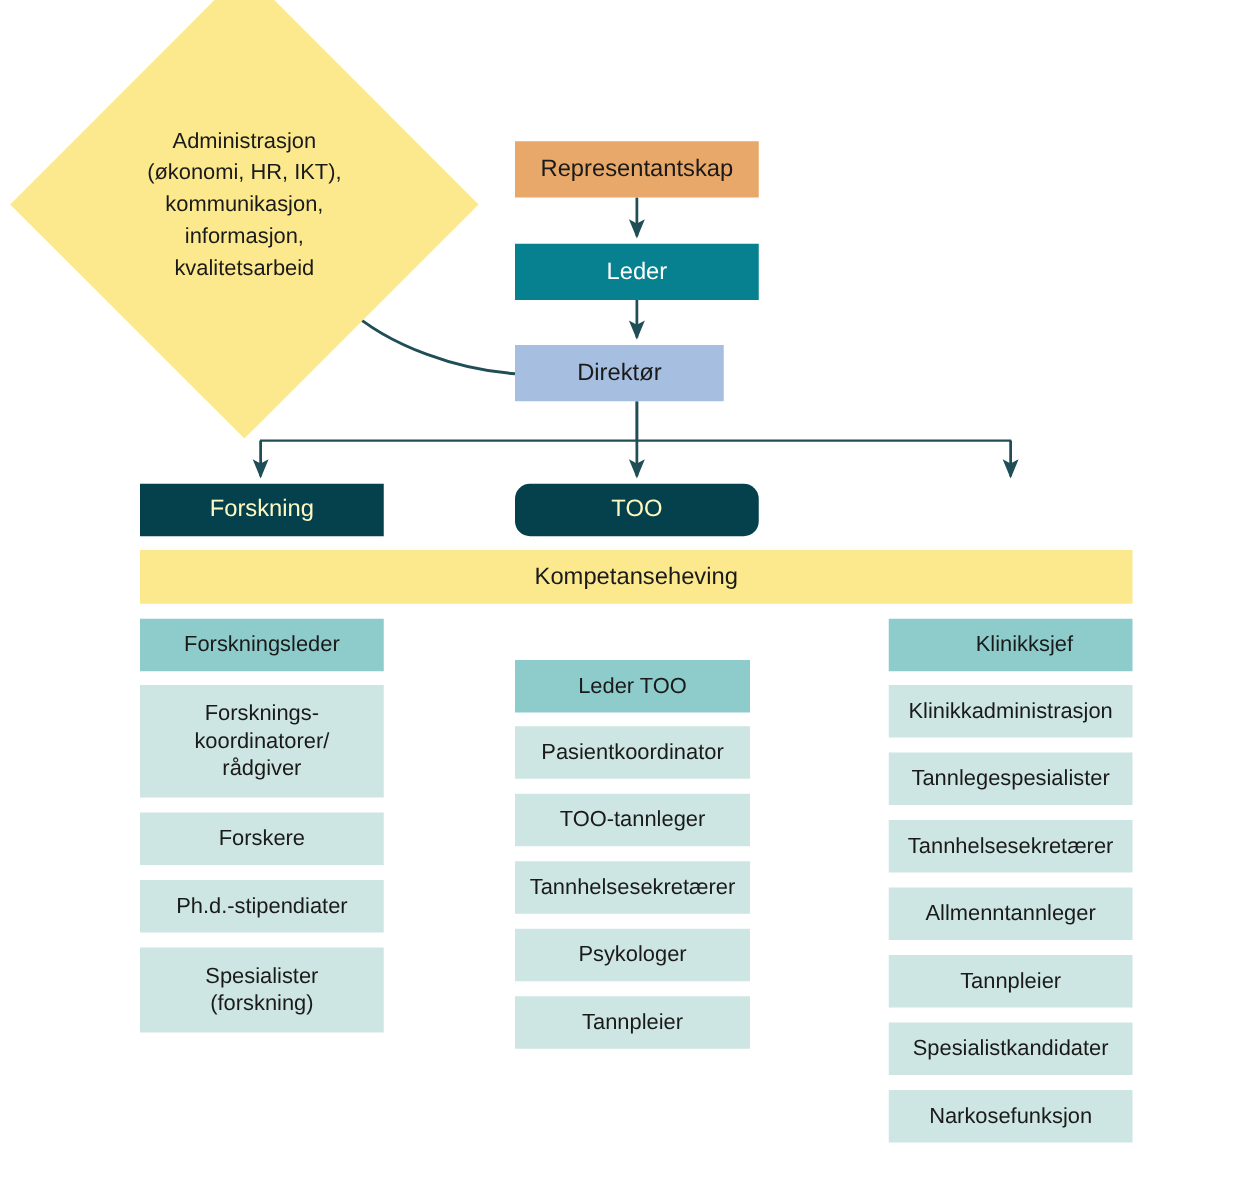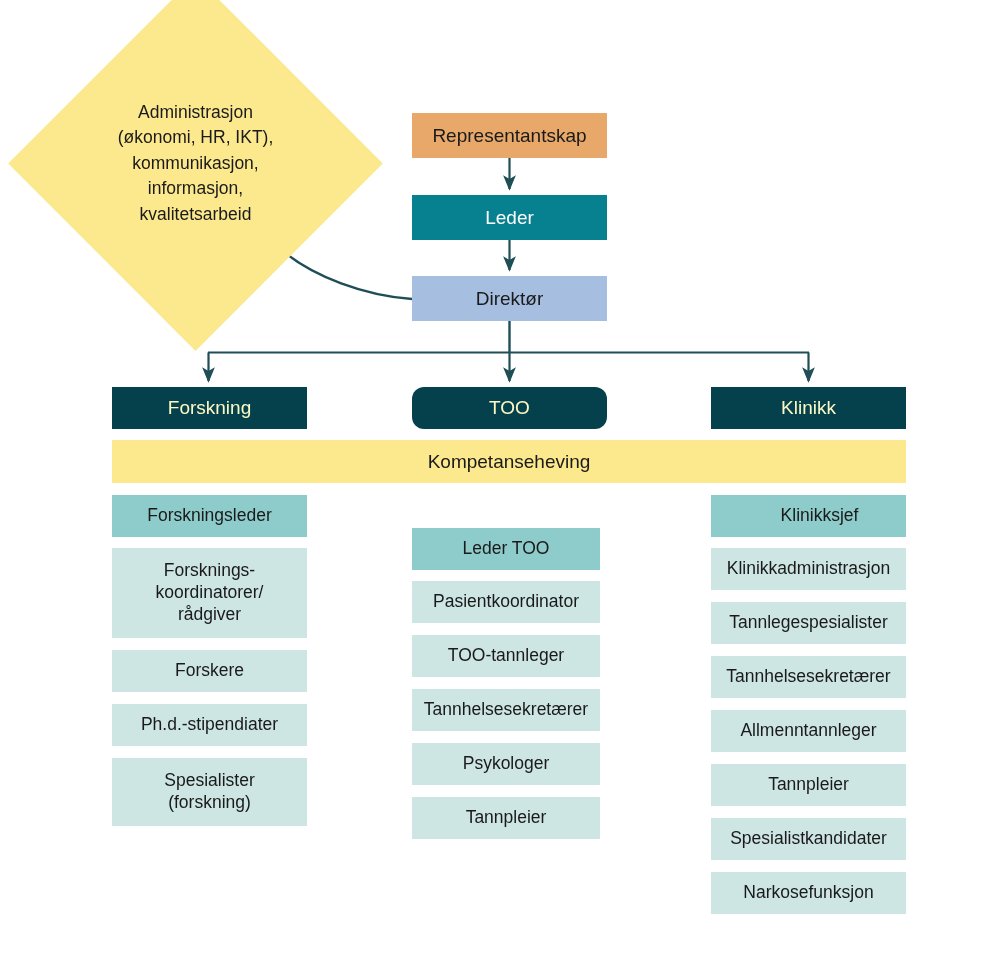--- a/index.html
+++ b/index.html
@@ -42,21 +42,21 @@
     color: #1a1a1a;
     font-size: 19px;
   }
   .n-styret {
     left: 412px;  top: 195px;  width: 195px; height: 45px;
     background: #07818F;
     color: #ffffff;
     font-size: 19px;
   }
   .n-direktor {
-    left: 412px;  top: 276px;  width: 195px; height: 45px;
+    left: 412px;  top: 276px;  width: 167px; height: 45px;
     background: #A6BEE0;
     color: #1a1a1a;
     font-size: 19px;
   }
 
   
   .diamond-wrap {
     position: absolute;
     left: 63px;  top: 31px;  width: 265px; height: 265px;
   }
@@ -176,21 +176,20 @@
 informasjon,
 kvalitetsarbeid</div>
   </div>
 
   <div class="node n-repr">Representantskap</div>
   <div class="node n-styret">Leder</div>
   <div class="node n-direktor">Direktør</div>
 
   <div class="node col-head h-forskning">Forskning</div>
   <div class="node col-head h-too">TOO</div>
-  <div class="node col-head h-klinikk">Klinikk</div>
 
   <div class="node band">Kompetanseheving</div>
 
   <div class="col-a">
     <div class="node item leader a0">Forskningsleder</div>
     <div class="node item a1">Forsknings-
 koordinatorer/
 rådgiver</div>
     <div class="node item a2">Forskere</div>
     <div class="node item a3">Ph.d.-stipendiater</div>

